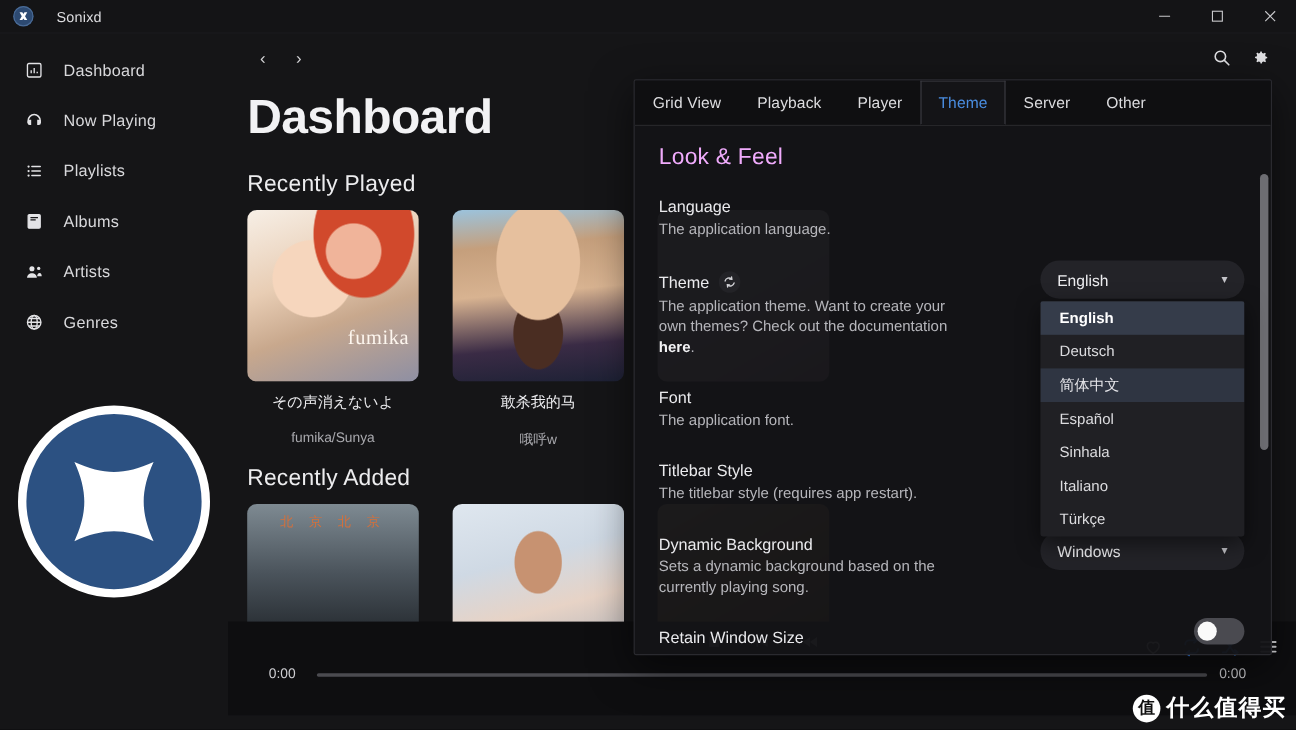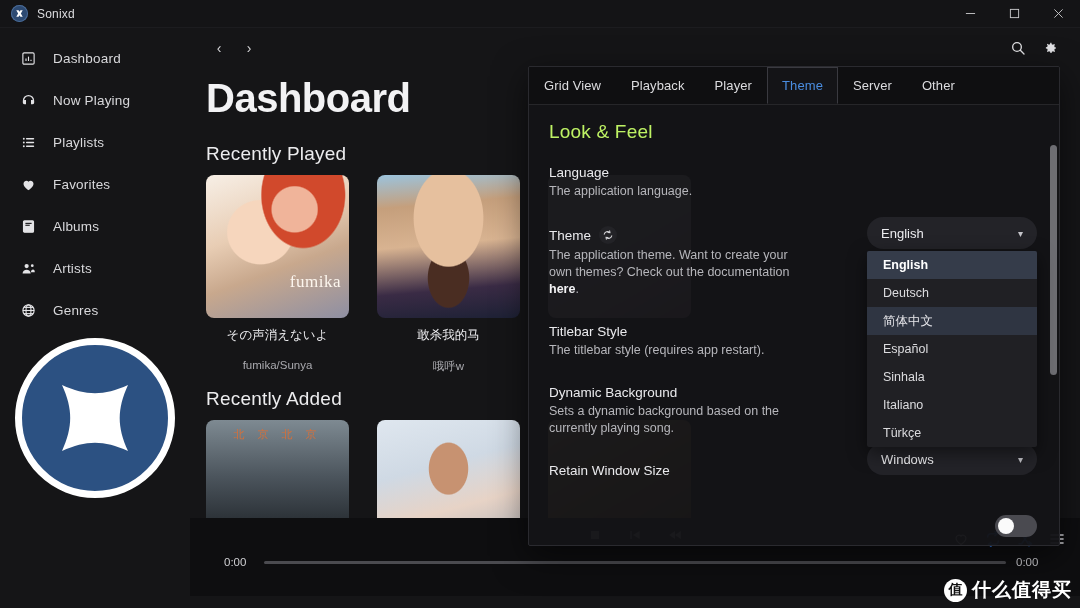--- a/index.html
+++ b/index.html
@@ -16,21 +16,21 @@
   .titlebar {
     position: absolute; top: 0; left: 0; width: 1080px; height: 28px;
     background: #141416; display: flex; align-items: center;
     border-bottom: 1px solid #1c1c1f; z-index: 60;
   }
   .tb-logo {
     width: 17px; height: 17px; margin-left: 11px; border-radius: 50%;
     background: #2d4a72; display: flex; align-items: center; justify-content: center;
     box-shadow: 0 0 0 1px #4a6b96 inset;
   }
-  .tb-title { margin-left: 9px; font-size: 12px; color: #dcdcdf; letter-spacing: .2px; }
+  .tb-title { margin-left: 19px; font-size: 12px; color: #dcdcdf; letter-spacing: .2px; }
   .tb-spacer { flex: 1; }
   .tb-btn {
     width: 44px; height: 28px; display: flex; align-items: center; justify-content: center;
     color: #c9c9cc;
   }
 
   
   .sidebar {
     position: absolute; top: 28px; left: 0; width: 190px; height: 580px;
     background: #151517; padding-top: 9px; z-index: 20;
@@ -148,21 +148,21 @@
   .tab {
     display: flex; align-items: center; padding: 0 14px; font-size: 13px;
     color: #dcdcdf; border: 1px solid transparent; letter-spacing: .1px;
   }
   .tab.active {
     color: #4a8de0; border: 1px solid #3a3a40; border-bottom-color: transparent;
     background: #141417;
   }
   .set-body { position: absolute; top: 38px; left: 0; right: 0; bottom: 0; overflow: hidden; }
   .set-scroll { padding: 16px 26px 0 20px; }
-  .set-h2 { font-size: 19px; color: #bef264; margin-bottom: 22px; letter-spacing: .2px; }
+  .set-h2 { font-size: 19px; color: #f0abfc; margin-bottom: 22px; letter-spacing: .2px; }
   .set-row { position: relative; margin-bottom: 26px; }
   .set-label {
     font-size: 13.5px; color: #eaeaed; margin-bottom: 3px;
     display: flex; align-items: center; gap: 8px;
   }
   .refresh-chip {
     width: 18px; height: 18px; border-radius: 50%; background: #232327;
     display: flex; align-items: center; justify-content: center; color: #d3d3d7;
   }
   .refresh-chip svg { width: 10px; height: 10px; }
@@ -273,28 +273,20 @@
         <svg viewBox="0 0 24 24" stroke="currentColor" stroke-width="2.2" stroke-linecap="round">
             <line x1="9" y1="6" x2="20" y2="6"></line>
             <line x1="9" y1="12" x2="20" y2="12"></line>
             <line x1="9" y1="18" x2="20" y2="18"></line>
             <circle cx="4.5" cy="6" r="1.5" fill="currentColor" stroke="none"></circle>
             <circle cx="4.5" cy="12" r="1.5" fill="currentColor" stroke="none"></circle>
             <circle cx="4.5" cy="18" r="1.5" fill="currentColor" stroke="none"></circle>
           </svg>
       </span>
       <span>Playlists</span>
-    </div>
-    <div class="side-item">
-      <span class="side-ico">
-        <svg viewBox="0 0 24 24" fill="currentColor">
-            <path d="M12 21s-8-5.2-8-10.4A4.6 4.6 0 0 1 12 7.6 4.6 4.6 0 0 1 20 10.6C20 15.8 12 21 12 21z"></path>
-          </svg>
-      </span>
-      <span>Favorites</span>
     </div>
     <div class="side-item">
       <span class="side-ico">
         <svg viewBox="0 0 24 24" fill="none" stroke="currentColor" stroke-width="1.8">
             <rect x="4" y="3" width="16" height="18" rx="1.5" fill="currentColor"></rect>
             <line x1="7" y1="7" x2="17" y2="7" stroke="#151517"></line>
             <line x1="7" y1="10" x2="14" y2="10" stroke="#151517"></line>
           </svg>
       </span>
       <span>Albums</span>
@@ -465,20 +457,24 @@
                 </svg>
             </span>
           </div>
           <div class="set-desc">
             <span>The application theme. Want to create your</span><br>
             <span>own themes? Check out the documentation</span><br>
             <b>here</b><span>.</span>
           </div>
         </div>
 
+        <div class="set-row">
+          <div class="set-label">Font</div>
+          <div class="set-desc">The application font.</div>
+        </div>
 
         <div class="set-row">
           <div class="set-label">Titlebar Style</div>
           <div class="set-desc">The titlebar style (requires app restart).</div>
         </div>
 
         <div class="set-row">
           <div class="set-label">Dynamic Background</div>
           <div class="set-desc">
             <span>Sets a dynamic background based on the</span><br>

